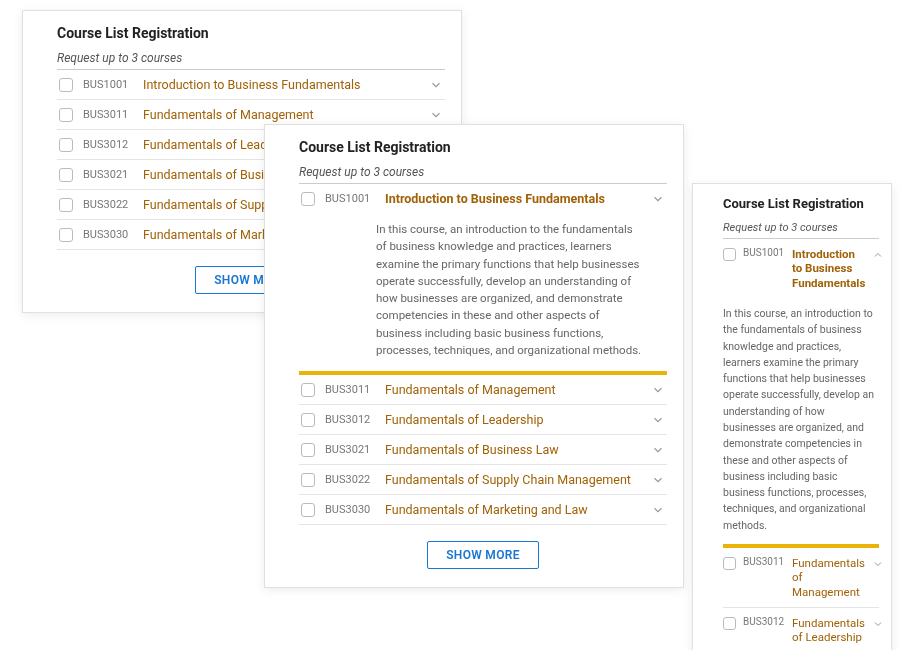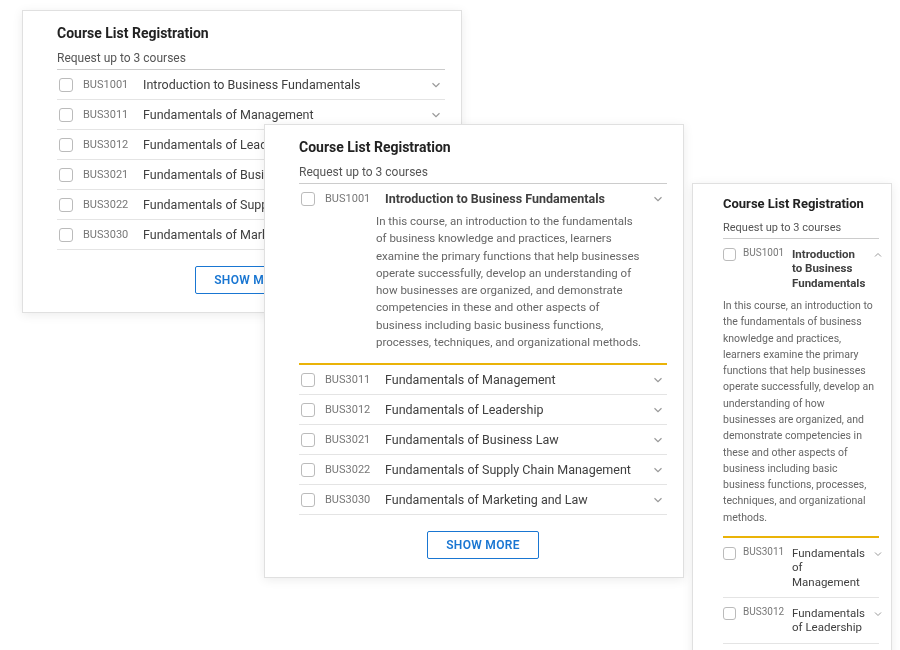--- a/index.html
+++ b/index.html
@@ -21,46 +21,46 @@
   .panel-a { left: 22px; top: 10px; width: 440px; }
   .panel-b { left: 264px; top: 124px; width: 420px; }
   .panel-c { left: 692px; top: 183px; width: 200px; }
 
   .panel-inner { padding: 14px 16px 18px 16px; }
   .panel-c .panel-inner { padding: 12px 12px 16px 12px; }
 
   .title { font-size: 14px; font-weight: 700; color: #222; margin-bottom: 10px; }
   .panel-c .title { font-size: 13px; }
 
-  .subtitle { font-size: 12px; color: #555; margin-bottom: 4px; }
+  .subtitle { font-size: 12px; font-style: italic; color: #555; margin-bottom: 4px; }
   .panel-c .subtitle { font-size: 11px; }
 
   .list { border-top: 1px solid #ccc; }
   .row {
     display: flex;
     align-items: center;
     gap: 10px;
     border-bottom: 1px solid #e4e4e4;
     padding: 7px 2px;
     font-size: 12.5px;
   }
   .panel-c .row { font-size: 11.5px; padding: 8px 0; gap: 7px; align-items: flex-start; }
   .row.expanded-head { border-bottom: none; }
-  .row.desc-row { display: block; padding: 0 2px 12px 2px; border-bottom: 2px solid #eab308; }
+  .row.desc-row { display: block; padding: 0 2px 12px 2px; border-bottom: 4px solid #eab308; margin-top: 8px; }
   .panel-c .row.desc-row { padding: 0 0 10px 0; }
 
   .chk {
     width: 14px; height: 14px; border: 1.5px solid #bbb; border-radius: 3px; flex: 0 0 14px; margin-top: 1px;
   }
   .panel-c .chk { width: 13px; height: 13px; flex: 0 0 13px; }
 
   .code { color: #777; font-size: 11px; flex: 0 0 auto; min-width: 50px; }
   .panel-c .code { font-size: 10px; min-width: 42px; }
 
-  .course-title { color: #404040; flex: 1 1 auto; }
+  .course-title { color: #a16207; flex: 1 1 auto; }
   .course-title.bold { font-weight: 700; }
   .panel-c .course-title { line-height: 1.25; }
 
   .chev {
     flex: 0 0 14px; width: 14px; height: 14px; position: relative; color: #999;
   }
   .chev svg { width: 14px; height: 14px; display:block; }
   .panel-c .chev { flex: 0 0 12px; width: 12px; height: 12px; margin-top: 2px;}
   .panel-c .chev svg { width: 12px; height: 12px; }
 

